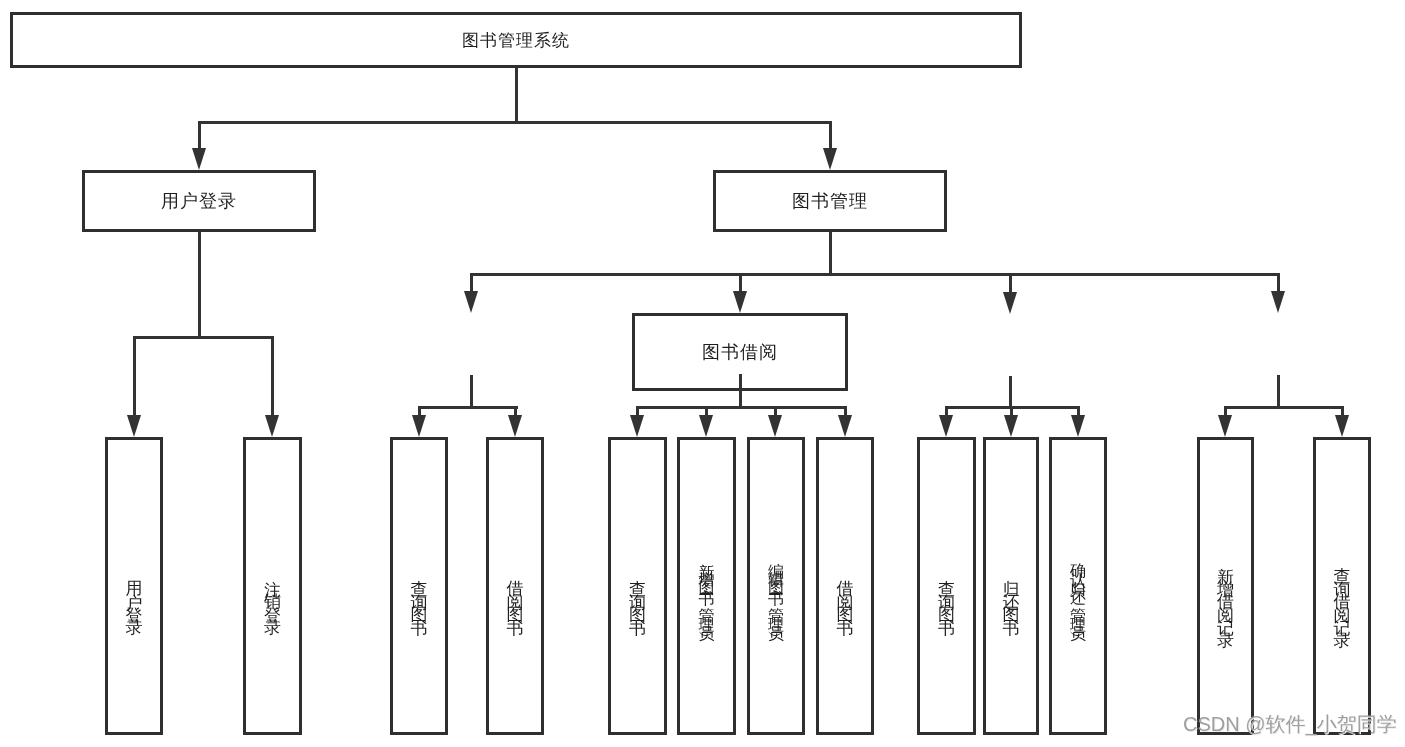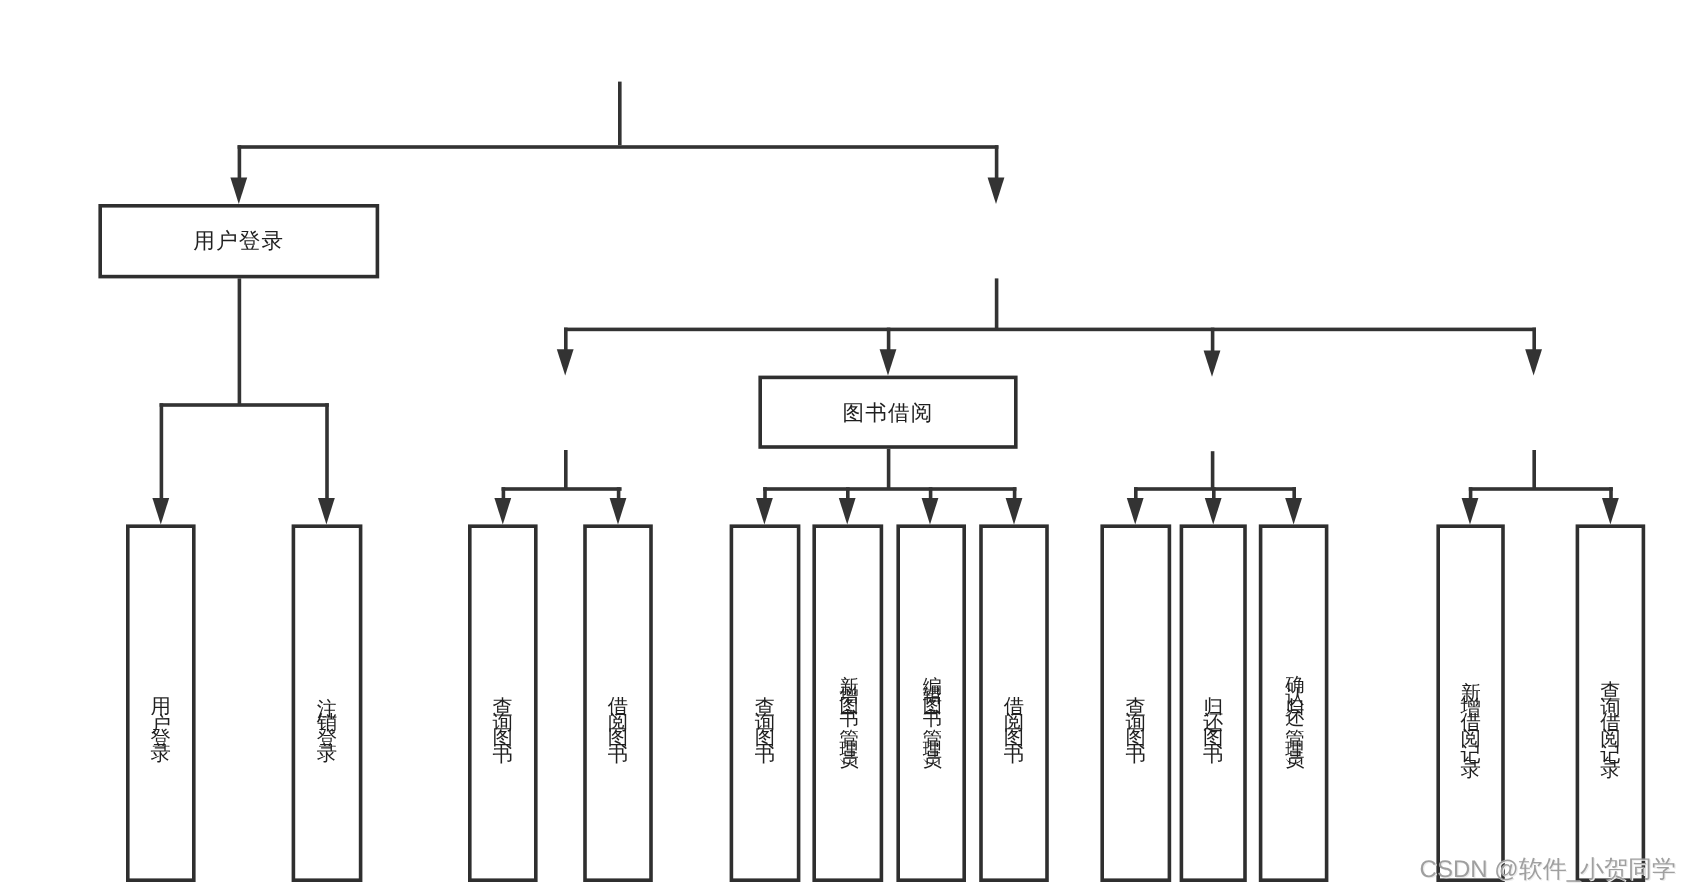--- a/index.html
+++ b/index.html
@@ -61,26 +61,32 @@
     white-space:nowrap;
     z-index:10;
     text-shadow:1px 1px 0 #ececec;
   }
 </style>
 </head>
 <body>
 
 <div id="canvas">
 
+  <div class="box root" style="left:10px;top:12px;width:1012px;height:56px;">
+    <span class="lbl">图书管理系统</span>
+  </div>
 
   <div class="box" style="left:82px;top:170px;width:234px;height:62px;">
     <span class="lbl">用户登录</span>
   </div>
+  <div class="box" style="left:713px;top:170px;width:234px;height:62px;">
+    <span class="lbl">图书管理</span>
+  </div>
 
-  <div class="box" style="left:632px;top:313px;width:216px;height:61px;">
+  <div class="box" style="left:632px;top:313px;width:216px;height:78px;">
     <span class="lbl">图书借阅</span>
   </div>
 
   <div class="leaf" style="left:105px;width:58px;">
     <span class="vtext">用户登录</span>
   </div>
   <div class="leaf" style="left:243px;width:59px;">
     <span class="vtext">注销登录</span>
   </div>
 

